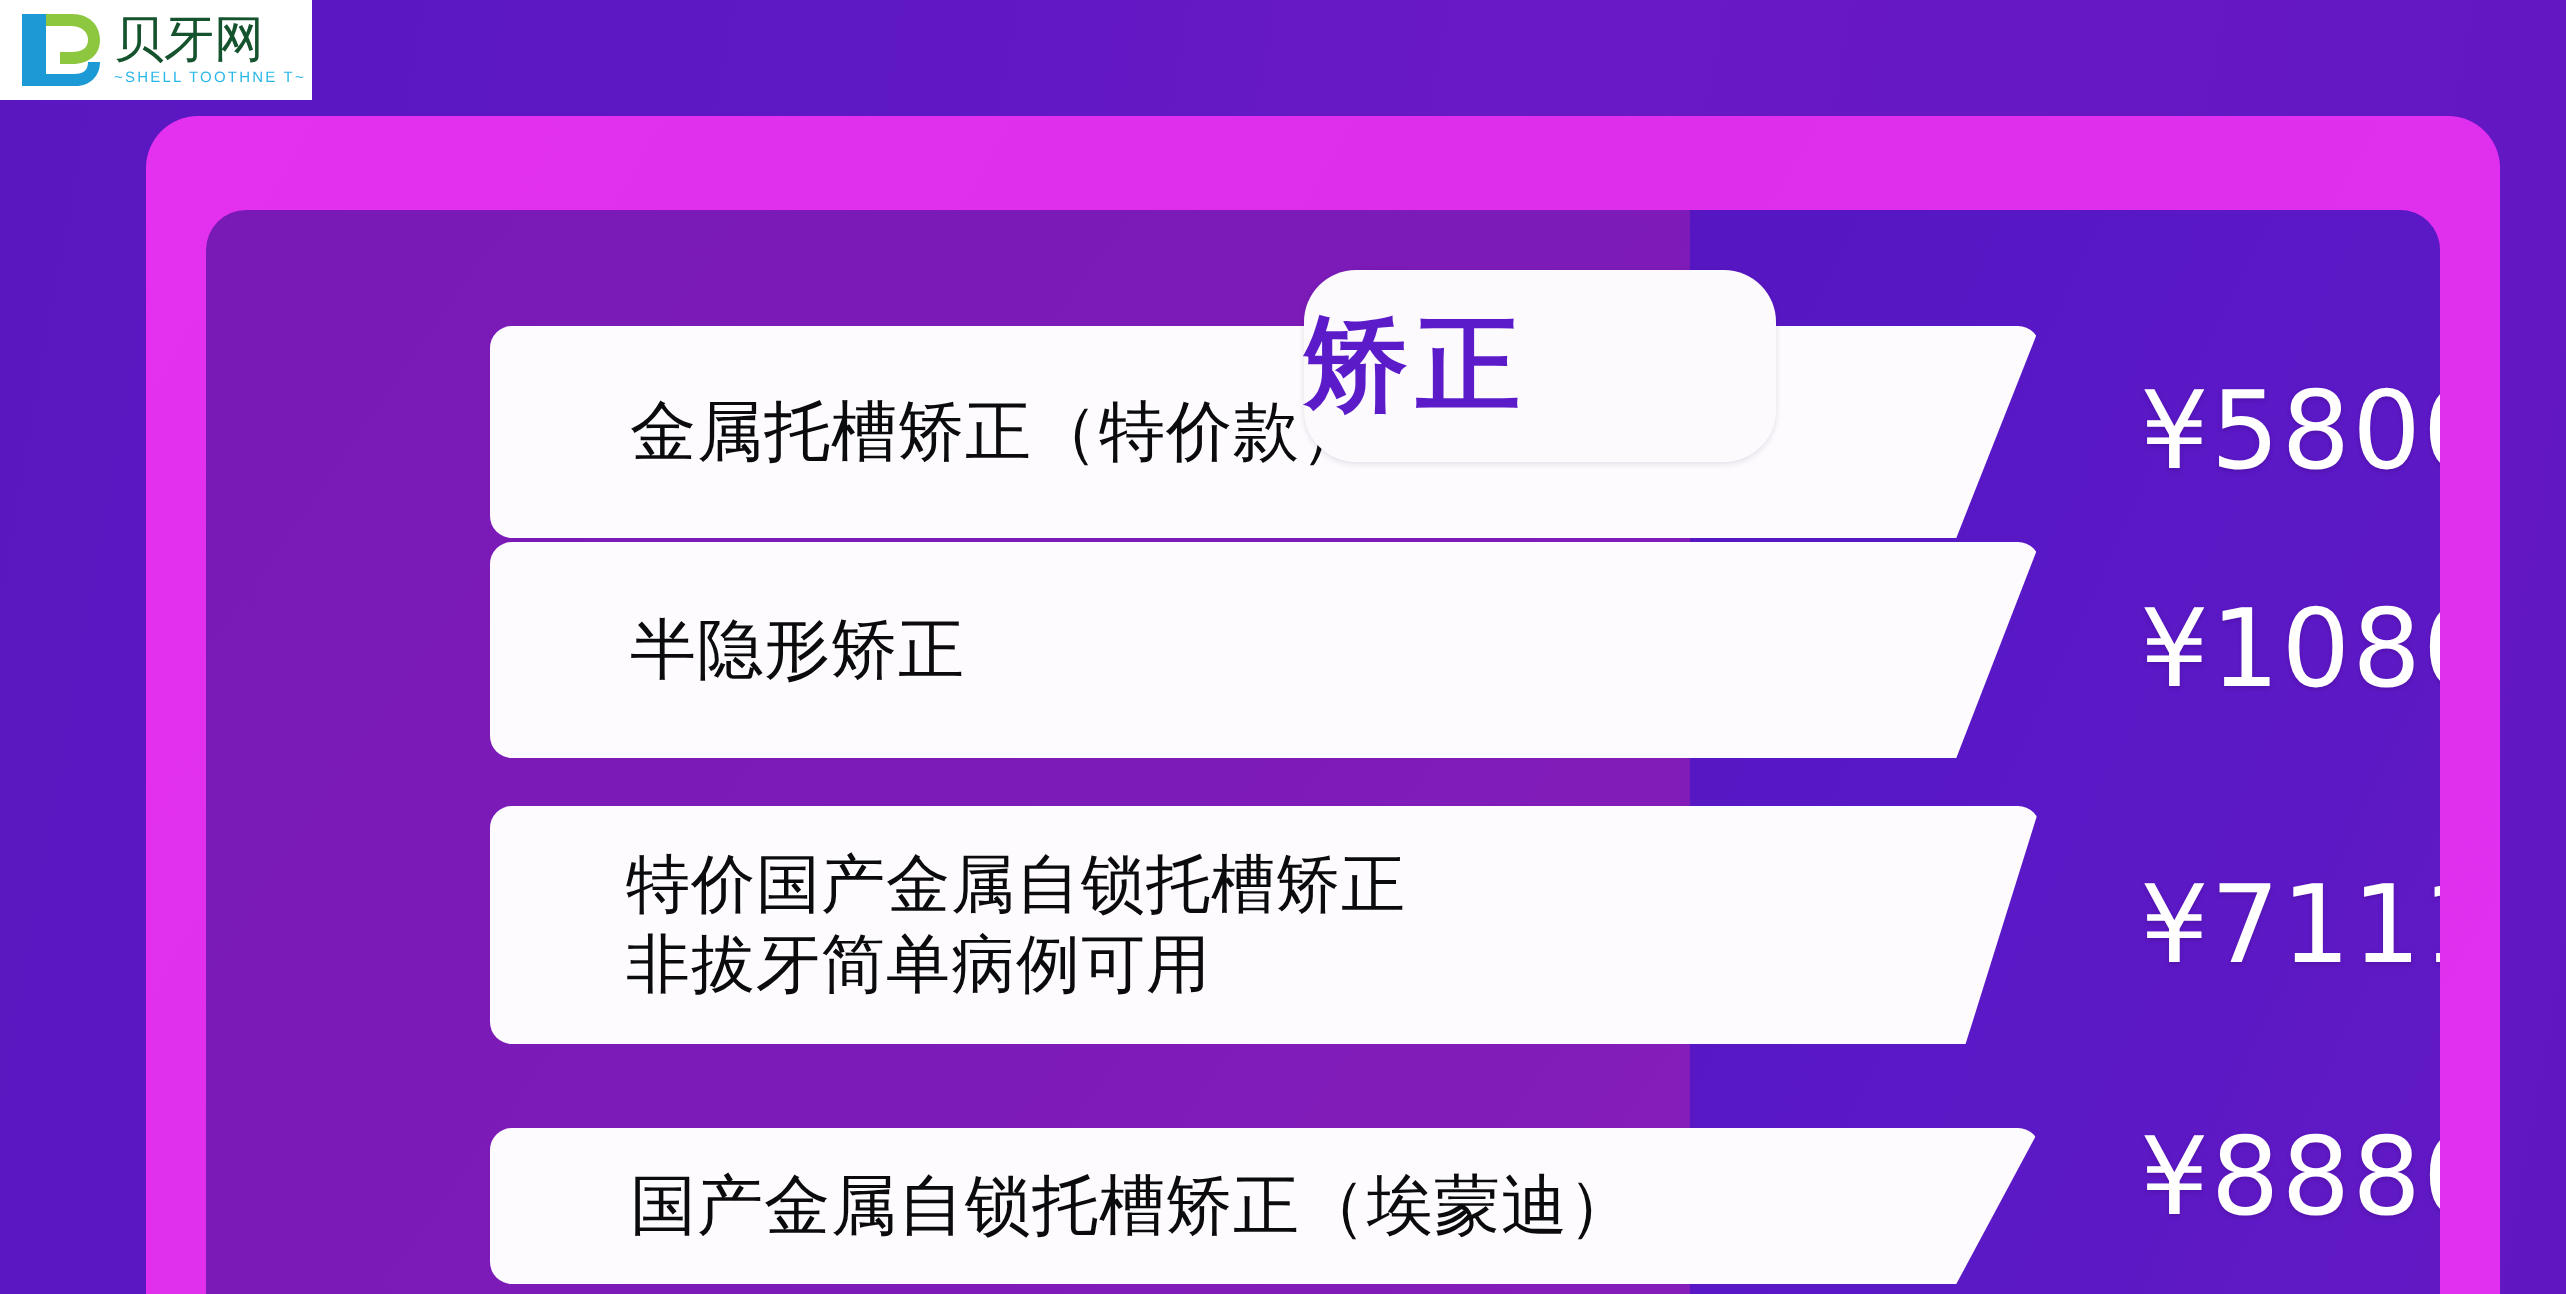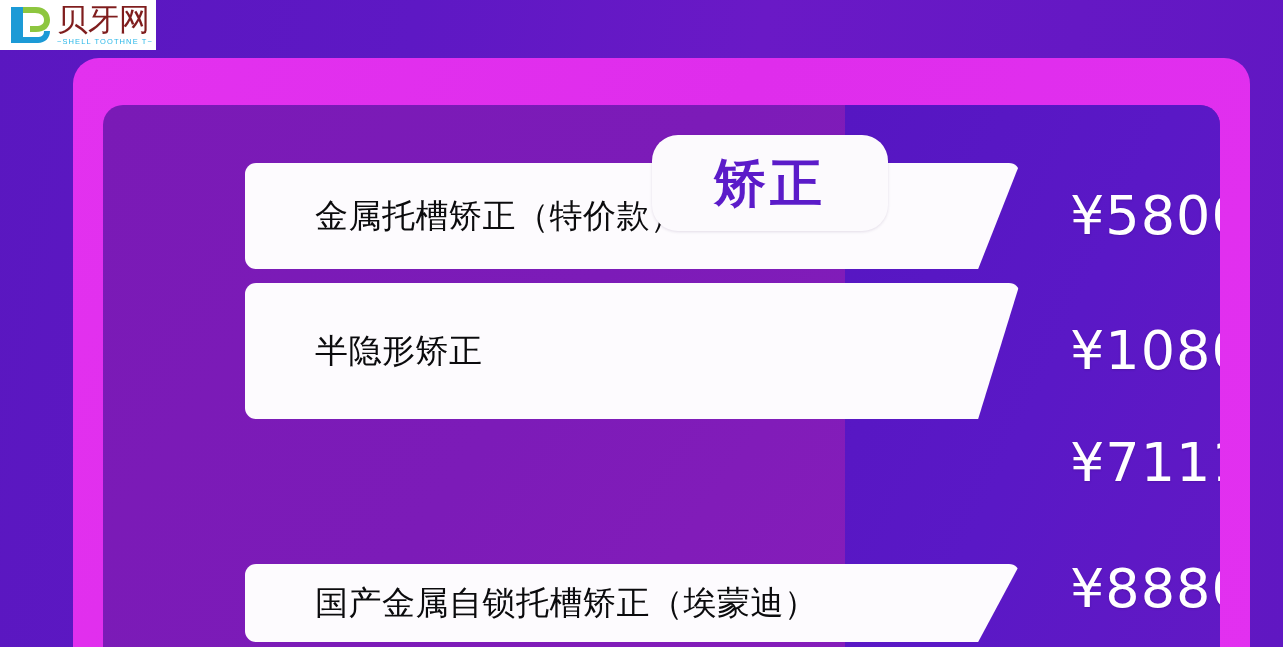--- a/index.html
+++ b/index.html
@@ -34,21 +34,21 @@
     overflow:hidden;
   }
 
   
   #title-pill {
     position:absolute;
     left:549px; top:30px;
     width:236px; height:96px;
     background:#FCFAFD;
     border-radius:26px;
-    display:flex; align-items:center; justify-content:center;
+    display:flex; align-items:center; 
     z-index:6;
     box-shadow:0 1px 3px rgba(40,0,70,.12);
   }
   #title-pill .t {
     font-size:52px; font-weight:700; color:#5B1BC9;
     letter-spacing:4px; line-height:1;
     font-family:"DejaVu Sans","Liberation Sans",sans-serif;
   }
 
   
@@ -96,41 +96,41 @@
   #price-strip {
     position:absolute;
     left:742px; top:0; width:379px; bottom:0;
     background:linear-gradient(115deg,#5616C2 0%,#5A18C6 50%,#6219C4 100%);
     border-radius:0 14px 14px 0;
     z-index:2;
   }
 
   
   #row-1 { top:58px;  height:106px; }
-  #row-2 { top:178px; height:136px; }
+  #row-2 { top:166px; height:108px; }
   #row-3 { top:298px; height:119px; }
   #row-4 { top:431px; height:106px; }
 
   #row-3 .row-white { -webkit-clip-path:polygon(0 0,100% 0,95.2% 100%,0 100%); clip-path:polygon(0 0,100% 0,95.2% 100%,0 100%); }
   #row-4 .row-white { width:775px;margin-top:28px; }
   #row-3 .label { font-size:32px; line-height:1.24; padding-left:68px; }
   #row-4 .label { font-size:33px; }
 
   
   #logo {
     position:absolute; left:0; top:0;
     width:156px; height:50px;
     background:#FFFFFF;
     z-index:20;
     display:flex; align-items:center;
   }
   #logo-mark { width:52px; height:44px; margin-left:4px; flex:none; }
   #logo-text { margin-left:1px; }
   #logo-cn {
-    font-size:31px; color:#7f1d1d; letter-spacing:0px; line-height:1;
+    font-size:25px; color:#14532d; letter-spacing:0px; line-height:1;
     font-family:"DejaVu Sans","Liberation Sans",sans-serif; font-weight:500;
   }
   #logo-en {
     font-size:7.5px; color:#29B7E8; letter-spacing:1.1px; line-height:1;
     margin-top:3px; text-align:center;
     font-family:"Liberation Sans",sans-serif; font-weight:400;
   }
 </style>
 </head>
 <body>
@@ -159,20 +159,24 @@
     <div class="row" id="row-2">
       <div class="row-white">
         <span class="label">半隐形矫正</span>
       </div>
       <div class="row-price">
         <span class="p">¥10800</span>
       </div>
     </div>
 
     <div class="row" id="row-3">
+      <div class="row-white">
+        <span class="label">特价国产金属自锁托槽矫正
+非拔牙简单病例可用</span>
+      </div>
       <div class="row-price">
         <span class="p">¥7111</span>
       </div>
     </div>
 
     <div class="row" id="row-4">
       <div class="row-white">
         <span class="label">国产金属自锁托槽矫正（埃蒙迪）</span>
       </div>
       <div class="row-price">

